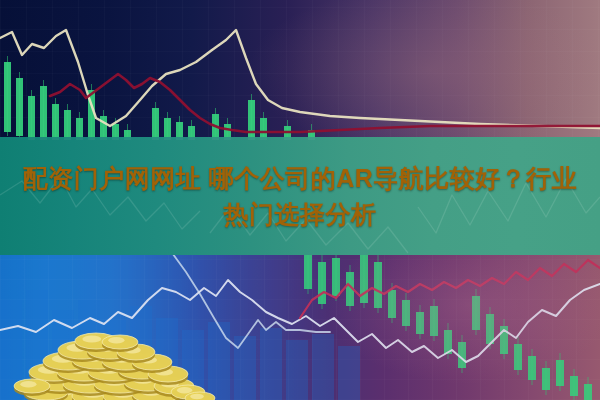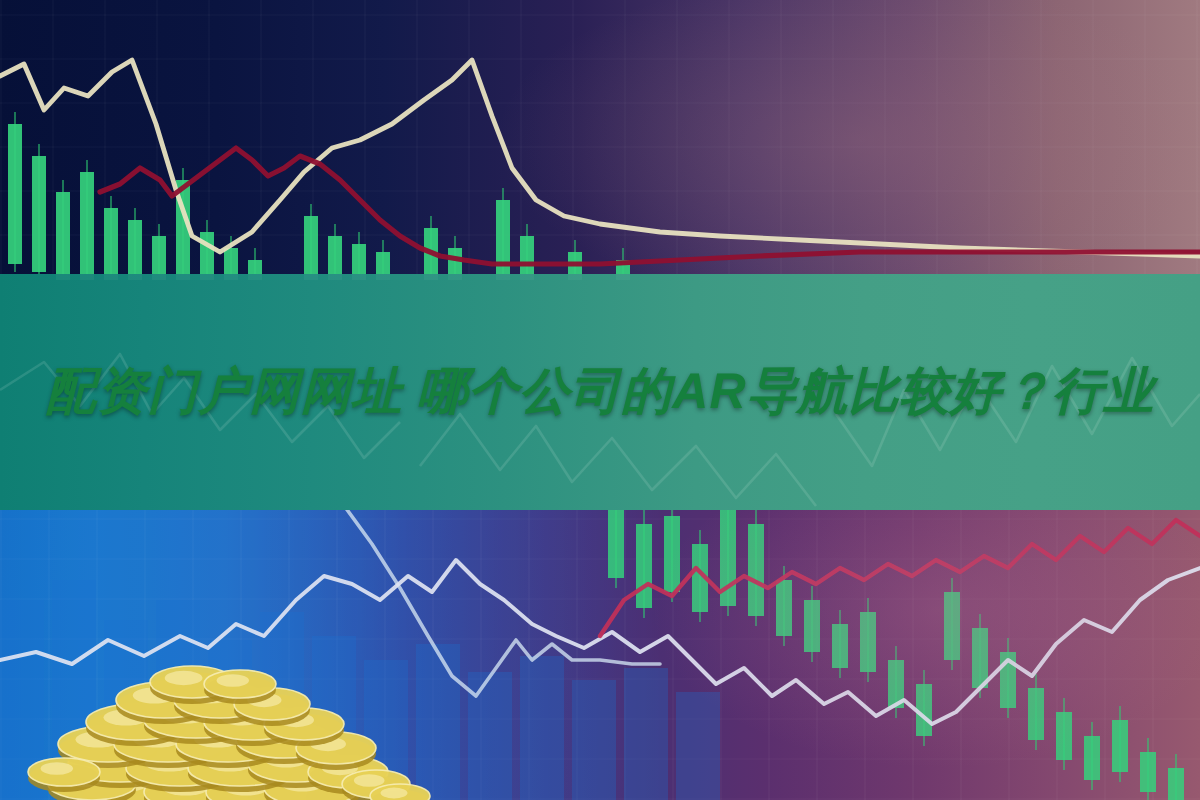--- a/index.html
+++ b/index.html
@@ -65,24 +65,23 @@
   }
   #title-band-lines{
     position:absolute;left:0;top:137px;width:600px;height:118px;opacity:.30;
   }
   #title-text{
     position:absolute;left:0;top:137px;width:600px;height:118px;
     display:flex;flex-direction:column;align-items:center;justify-content:center;
     gap:2px;
   }
   .tline{
-    color:#15803d;font-weight:bold;font-size:25px;line-height:34px;
+    color:#a16207;font-weight:bold;font-size:25px;line-height:34px;
     letter-spacing:.5px;text-align:center;white-space:nowrap;
     text-shadow:0 1px 2px rgba(0,0,0,.35);
-    font-style:italic;
   }
 
   
   #coin-pile{position:absolute;left:10px;top:330px;width:210px;height:72px;}
 </style>
 </head>
 <body>
 
 <div id="stage">
 
@@ -309,15 +308,16 @@
       <rect x="260" y="0" width="7" height="3" fill="#9ff0c0" opacity="0.22"></rect>
       <rect x="284" y="0" width="7" height="3" fill="#9ff0c0" opacity="0.22"></rect>
       <rect x="308" y="0" width="7" height="3" fill="#9ff0c0" opacity="0.22"></rect>
       <polyline points="0,58 22,44 40,66 60,40 76,70 92,52 110,78 128,60 146,84 164,66 182,92 200,74" fill="none" stroke="#eaf7ef" stroke-width="1.3" stroke-linejoin="round" opacity="0.42"></polyline>
       <polyline points="210,96 230,70 250,98 268,76 286,104 306,82 326,108 348,86 368,112 388,90 408,116" fill="none" stroke="#eaf7ef" stroke-width="1.3" stroke-linejoin="round" opacity="0.42"></polyline>
       <polyline points="418,70 436,96 452,58 470,88 488,54 508,84 526,46 546,80 566,42 586,76 600,60" fill="none" stroke="#eaf7ef" stroke-width="1.3" stroke-linejoin="round" opacity="0.42"></polyline>
     </svg>
 
   <div id="title-text">
     <div class="tline">配资门户网网址 哪个公司的AR导航比较好？行业</div>
+    <div class="tline">热门选择分析</div>
   </div>
 
 </div>
 
 </body></html>

